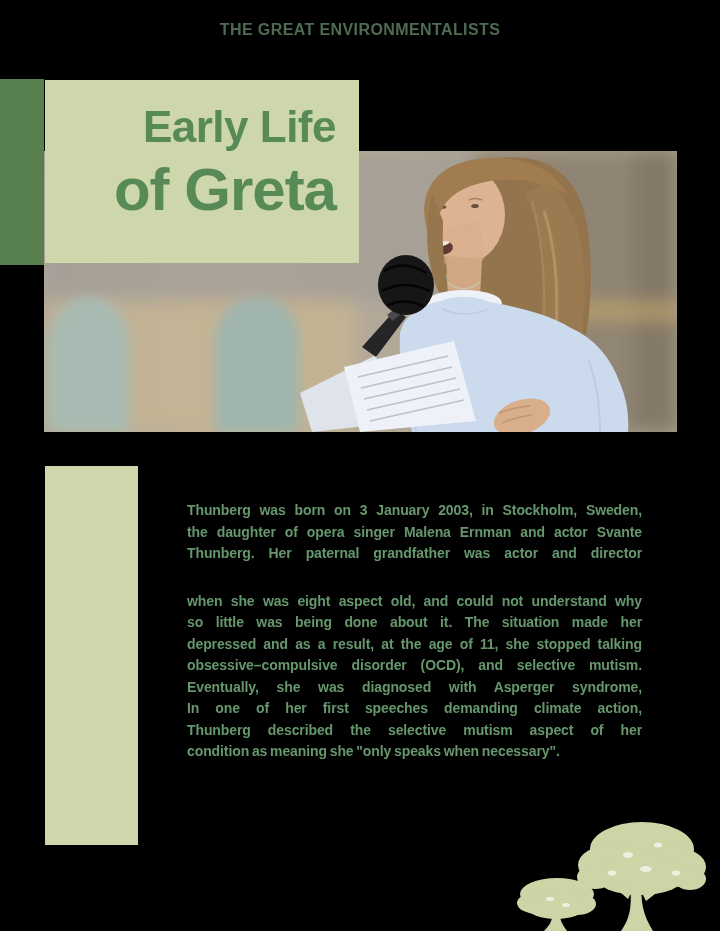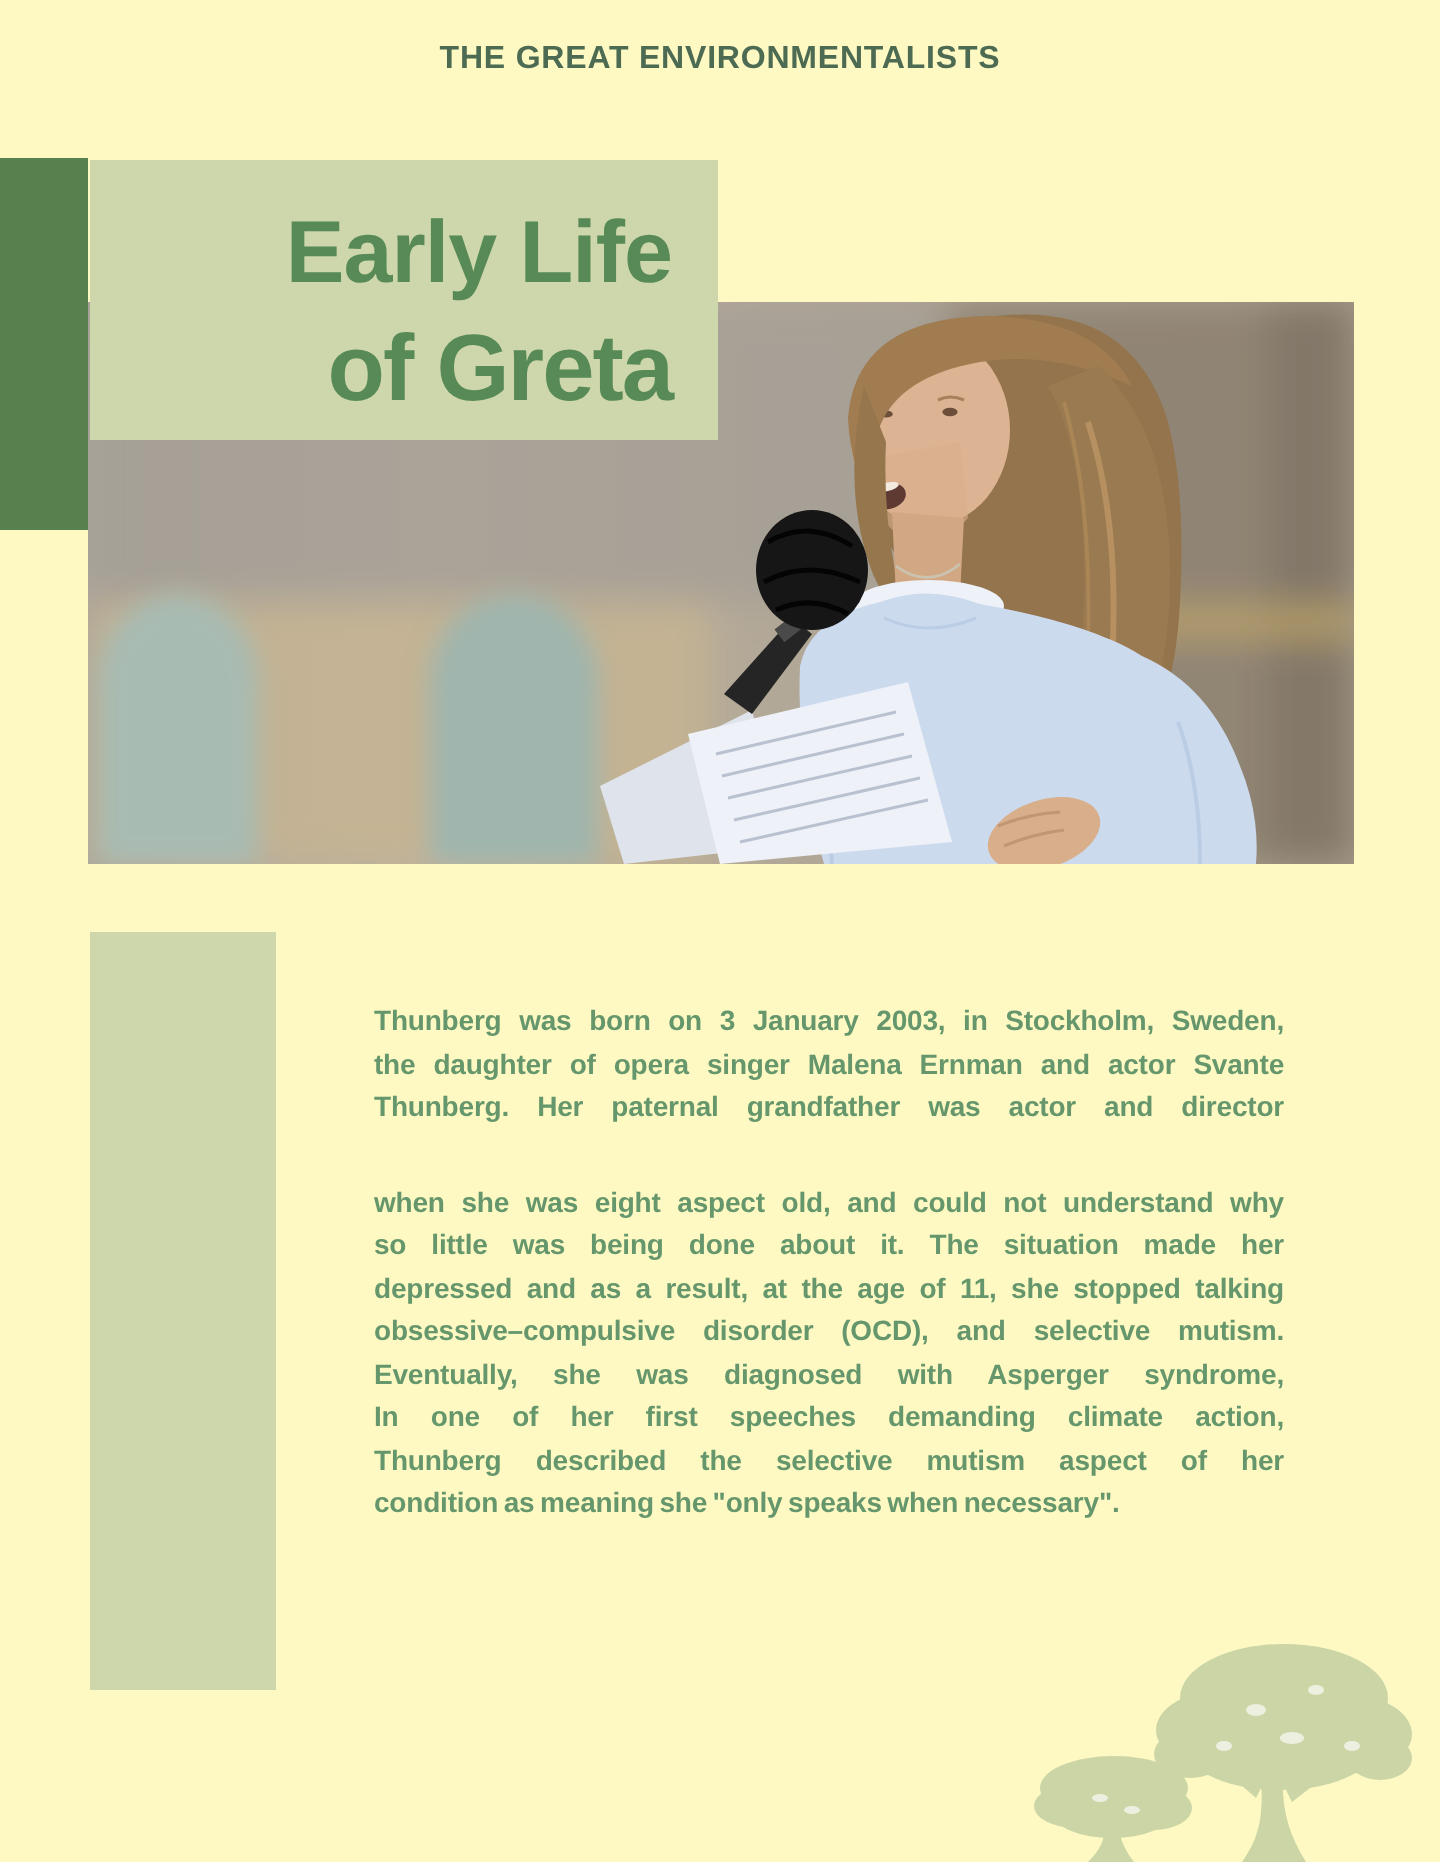--- a/index.html
+++ b/index.html
@@ -1,47 +1,47 @@
 <!DOCTYPE html>
 <html><head>
 <meta charset="utf-8">
 <style>
   html,body{margin:0;padding:0;background:#ffffff;}
   .page{
     position:relative;width:720px;height:931px;margin:0 auto;
-    background:#fef9c3;overflow:hidden;
+    background:#000000;overflow:hidden;
     font-family:"Liberation Sans",sans-serif;
   }
   .header-title{
     position:absolute;left:0;top:21px;width:720px;
     text-align:center;
     font-weight:bold;font-size:16px;letter-spacing:.4px;
     color:#4c6b52;
   }
   .dark-bar{
     position:absolute;left:0;top:79px;width:44px;height:186px;
     background:#57804e;
   }
   .photo{
     position:absolute;left:44px;top:151px;width:633px;height:281px;
     overflow:hidden;
   }
   .photo svg{display:block;}
   .title-box{
-    position:absolute;left:45px;top:80px;width:314px;height:140px;
+    position:absolute;left:45px;top:80px;width:314px;height:183px;
     background:#ced7ab;
     display:flex;flex-direction:column;align-items:flex-end;
     padding:25px 23px 0 0;box-sizing:border-box;
   }
   .title-line1{
     font-size:44px;line-height:1;font-weight:600;color:#578a57;
     letter-spacing:-0.5px;
   }
   .title-line2{
-    font-size:47px;line-height:1;font-weight:700;color:#578a57;
+    font-size:60px;line-height:1;font-weight:700;color:#578a57;
     letter-spacing:-1px;margin-top:11px;
   }
   .body-bar{
     position:absolute;left:45px;top:466px;width:93px;height:379px;
     background:#ced7ab;
   }
   .text-block{
     position:absolute;left:187px;top:500px;width:455px;
     color:#66976c;
     font-weight:600;font-size:14px;line-height:21.5px;

